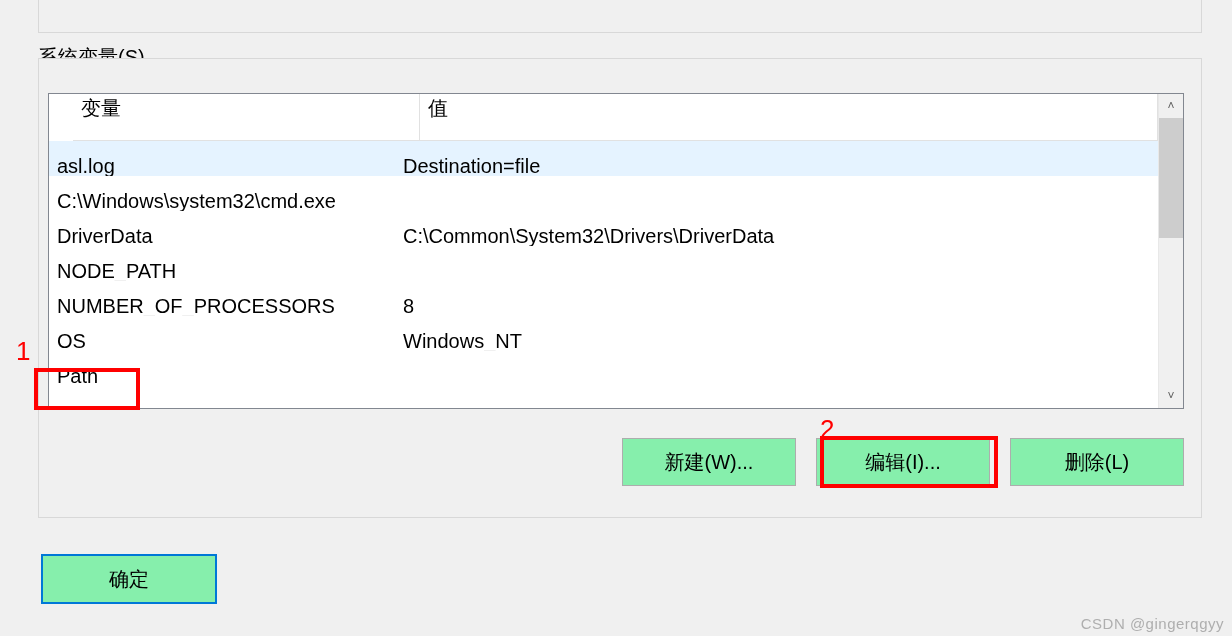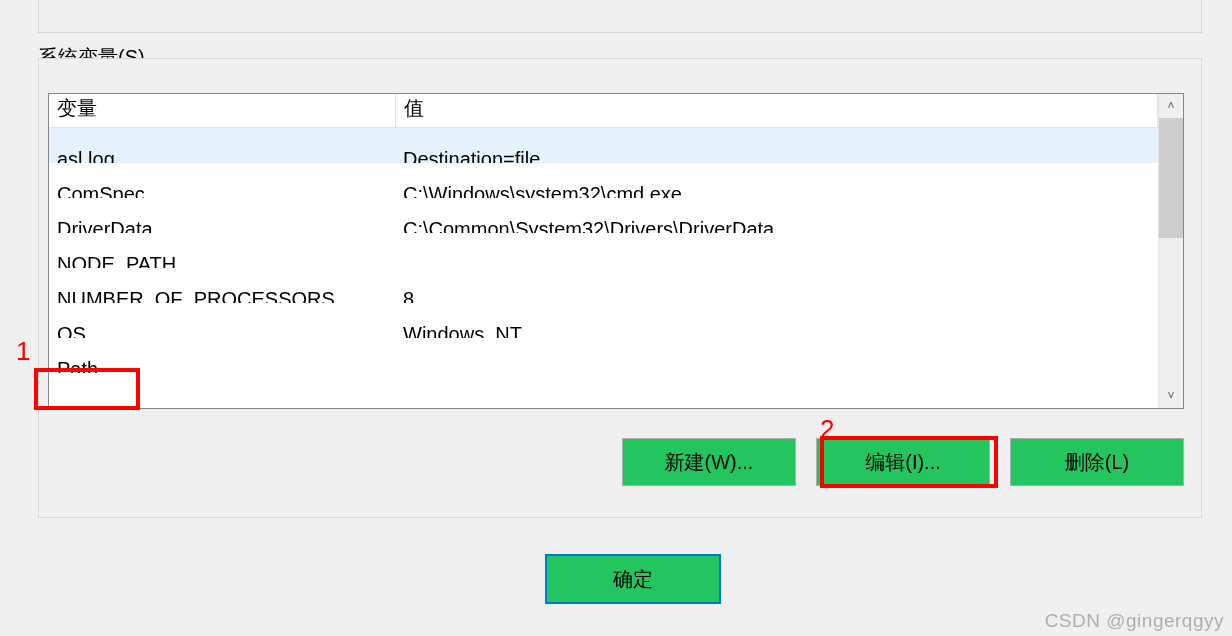--- a/index.html
+++ b/index.html
@@ -3,38 +3,38 @@
 <meta charset="utf-8">
 <style>
   html,body{margin:0;padding:0;width:1232px;height:636px;background:#f0f0f0;font-family:"Microsoft YaHei","Segoe UI",sans-serif;font-size:20px;color:#000;overflow:hidden;}
   .outer{position:relative;width:1232px;height:636px;text-decoration:underline;}
   .top-frame{position:absolute;left:38px;top:0;width:1162px;height:32px;border-left:1px solid #d8d8d8;border-right:1px solid #d8d8d8;border-bottom:1px solid #d8d8d8;background:#f0f0f0;}
   .group-label{position:absolute;left:38px;top:44px;}
   .group-frame{position:absolute;left:38px;top:58px;width:1162px;height:458px;border:1px solid #d8d8d8;background:#f0f0f0;}
   .list{position:absolute;left:48px;top:93px;width:1136px;height:316px;border:1px solid #828790;background:#fff;box-sizing:border-box;}
   .list-inner{display:flex;height:100%;}
   .cols{flex:1;overflow:hidden;}
-  .header-row{display:flex;height:34px;}
+  .header-row{display:flex;height:47px;margin-left:24px;}
   .header-cell{background:#fff;border-bottom:1px solid #e1e1e1;border-right:1px solid #e1e1e1;padding:1px 8px;}
   .c-var{width:330px;flex:0 0 330px;}
   .c-val{flex:1;}
   .row{display:flex;height:35px;line-height:35px;}
-  .cell{padding:14px 8px;white-space:nowrap;overflow:hidden;text-overflow:ellipsis;}
+  .cell{padding:8px 8px;white-space:nowrap;overflow:hidden;text-overflow:ellipsis;}
   .row.selected{background:#e5f3ff;}
   .scrollbar{width:24px;background:#f0f0f0;display:flex;flex-direction:column;border-left:1px solid #e8e8e8;}
   .sb-btn{height:24px;display:flex;align-items:center;justify-content:center;color:#606060;font-size:12px;cursor:default;}
   .sb-track{flex:1;background:#f0f0f0;position:relative;}
   .sb-thumb{position:absolute;left:0;right:0;top:0;height:120px;background:#cdcdcd;}
   .btn-row{position:absolute;left:48px;top:438px;width:1136px;height:46px;display:flex;justify-content:flex-end;gap:20px;}
-  .btn{width:172px;height:46px;border:1px solid #adadad;background:#22c55e;display:flex;align-items:center;justify-content:center;cursor:default;font-size:20px;}
-  .bottom-row{position:absolute;left:52px;top:554px;width:1162px;height:46px;display:flex;justify-content:center;gap:18px;}
+  .btn{width:172px;height:46px;border:1px solid #adadad;background:#86efac;display:flex;align-items:center;justify-content:center;cursor:default;font-size:20px;}
+  .bottom-row{position:absolute;left:41px;top:554px;width:1162px;height:46px;display:flex;justify-content:flex-start;gap:18px;}
   .btn.primary{border:2px solid #0078d7;}
   .annotation{position:absolute;color:#ff0000;font-weight:normal;font-size:26px;pointer-events:none;}
   .redbox{position:absolute;border:4px solid #ff0000;pointer-events:none;box-sizing:border-box;}
-  .watermark{position:absolute;right:8px;bottom:4px;color:rgba(120,120,120,0.55);font-size:19px;letter-spacing:0.5px;}
+  .watermark{position:absolute;right:8px;bottom:4px;color:rgba(120,120,120,0.55);font-size:15px;letter-spacing:0.5px;}
 </style>
 </head>
 <body>
 <div class="outer">
 
   <div class="top-frame"></div>
   <div class="group-label">系统变量(S)</div>
   <div class="group-frame"></div>
 
   <div class="list">
@@ -43,21 +43,20 @@
         <div class="header-row">
           <div class="header-cell c-var">变量</div>
           <div class="header-cell c-val">值</div>
         </div>
         <div id="rows-container">
             <div class="row selected">
               <div class="cell c-var">asl.log</div>
               <div class="cell c-val">Destination=file</div>
             </div>
             <div class="row">
-              <div class="cell c-var">ComSpec</div>
               <div class="cell c-val">C:\Windows\system32\cmd.exe</div>
             </div>
             <div class="row">
               <div class="cell c-var">DriverData</div>
               <div class="cell c-val">C:\Common\System32\Drivers\DriverData</div>
             </div>
             <div class="row">
               <div class="cell c-var">NODE_PATH</div>
             </div>
             <div class="row">

